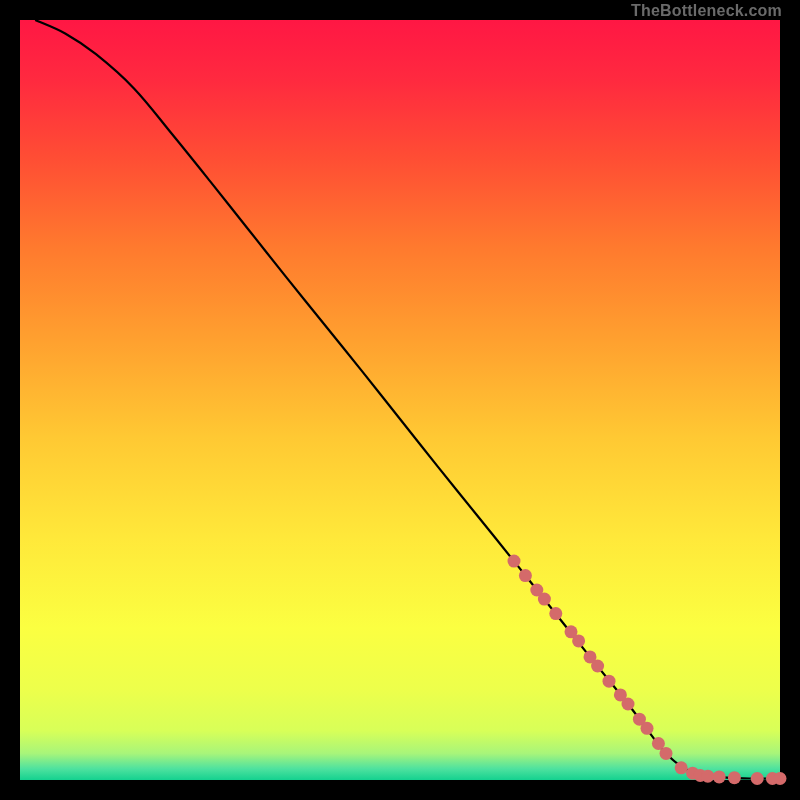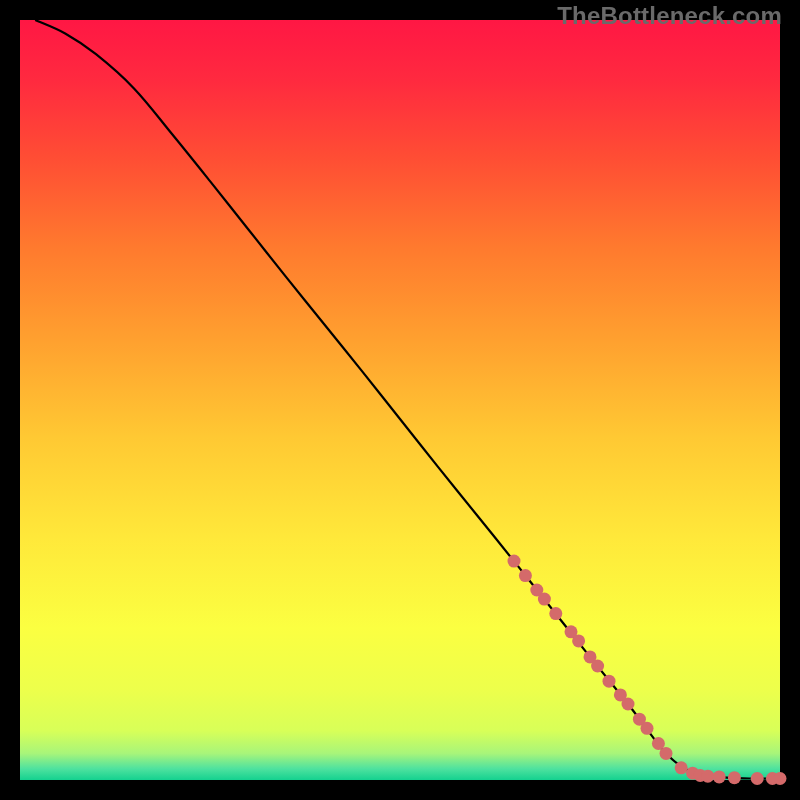--- a/index.html
+++ b/index.html
@@ -14,21 +14,21 @@
     position: relative;
     width: 800px;
     height: 800px;
     background: #000000;
   }
   .watermark {
     position: absolute;
     top: 2px;
     right: 18px;
     font-family: Arial, Helvetica, sans-serif;
-    font-size: 24px;
+    font-size: 16px;
     font-weight: bold;
     color: #6a6a6a;
     letter-spacing: 0.2px;
     z-index: 10;
   }
   svg {
     display: block;
   }
 </style>
 </head>

